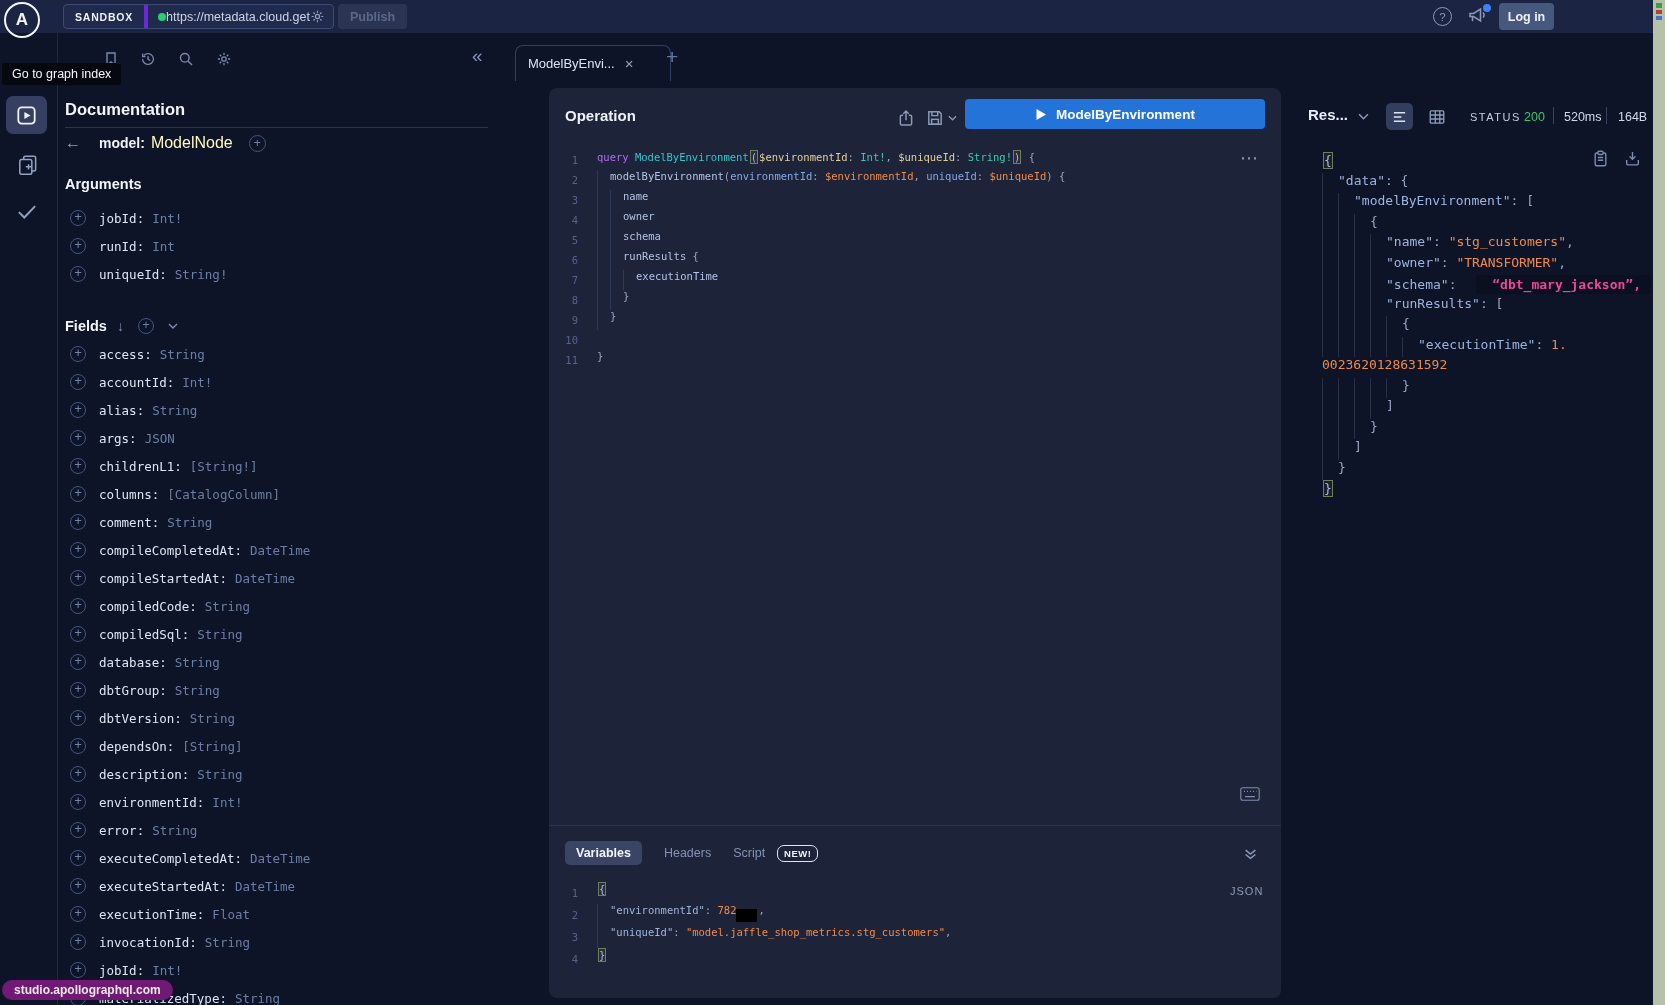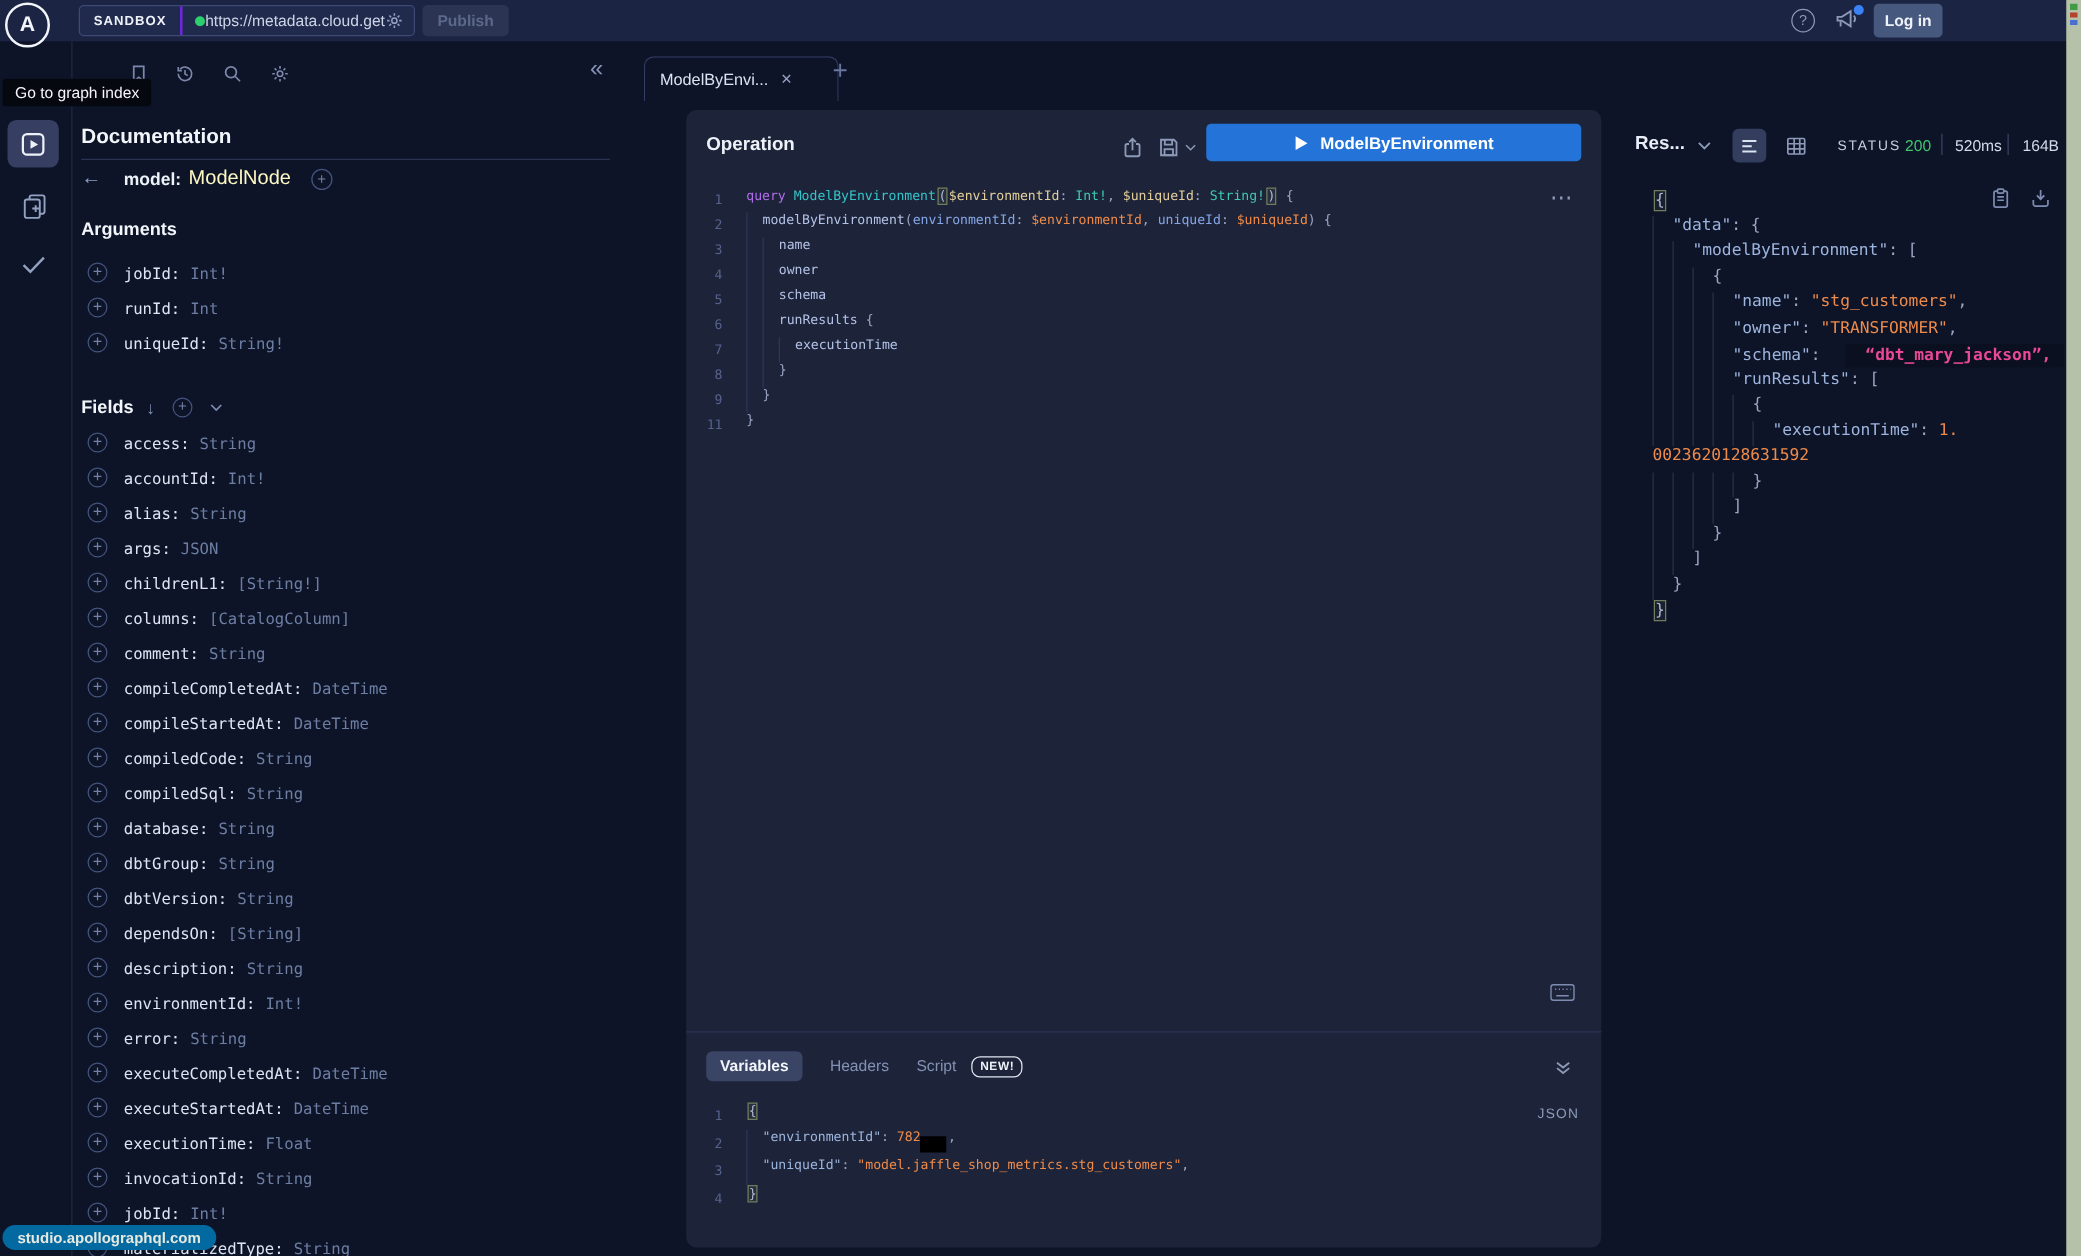--- a/index.html
+++ b/index.html
@@ -13,21 +13,21 @@
   svg { display:block; }
 
   
   .topbar { position:absolute; left:0; top:0; width:1665px; height:33px; background:#1c2444; }
   .logo { position:absolute; left:4px; top:2px; width:36px; height:36px; border:2.5px solid #f2f5fa;
           border-radius:50%; display:flex; align-items:center; justify-content:center;
           font-weight:bold; font-size:17px; color:#f2f5fa; z-index:40; background:transparent; }
   .sandbox-box { position:absolute; left:63px; top:4px; height:25px; display:flex; align-items:center;
           border:1px solid #3d4a75; border-radius:4px; background:#202a4d; }
   .sandbox-label { padding:0 11px; font-size:10.5px; font-weight:bold; letter-spacing:.8px; color:#edf1f8;
-          border-right:2px solid #6d28d9; height:100%; display:flex; align-items:center; }
+          border-right:4px solid #6d28d9; height:100%; display:flex; align-items:center; }
   .url-dot { width:8px; height:8px; border-radius:50%; background:#2bcf6e; margin-left:10px; flex:none; }
   .url-text { margin:0 0; font-size:12.5px; color:#ccd5e6; white-space:nowrap; overflow:hidden; max-width:152px; }
   .publish-btn { position:absolute; left:338px; top:4px; width:69px; height:25px; background:#2b3453;
           border-radius:4px; color:#5b6889; font-weight:bold; font-size:12.5px;
           display:flex; align-items:center; justify-content:center; }
   .q-icon { position:absolute; left:1433px; top:7px; width:19px; height:19px; border:1.5px solid #8c9ab8;
           border-radius:50%; color:#8c9ab8; font-size:11.5px; display:flex; align-items:center; justify-content:center; }
   .mega-wrap { position:absolute; left:1466px; top:5px; width:24px; height:22px; color:#8c9ab8; }
   .mega-dot { position:absolute; right:-1px; top:-1px; width:8px; height:8px; border-radius:50%; background:#3b82f6; }
   .login-btn { position:absolute; left:1499px; top:3px; width:55px; height:27px; background:#47587e; border-radius:4px;
@@ -116,21 +116,21 @@
   .view-pill { position:absolute; left:1386px; top:103px; width:27px; height:27px; background:#333d5e; border-radius:5px;
           display:flex; align-items:center; justify-content:center; color:#dbe3f0; }
   .table-icon { position:absolute; left:1428px; top:108px; color:#8c9ab8; }
   .status-label { position:absolute; left:1470px; top:111px; font-size:11px; letter-spacing:1.5px; color:#c6cfe0; }
   .status-code { position:absolute; left:1524px; top:110px; font-size:12.5px; color:#42c46e; }
   .hsep { position:absolute; top:107px; width:1px; height:17px; background:#394263; }
   .meta-text { position:absolute; top:110px; font-size:12.5px; color:#d3dae8; }
   .resp-actions { position:absolute; left:1592px; top:150px; display:flex; gap:15px; color:#7d8cb0; }
 
   
-  .status-pill { position:absolute; left:2px; top:980px; background:#0369a1; border-radius:10px; padding:3px 12px;
+  .status-pill { position:absolute; left:2px; top:980px; background:#701a75; border-radius:10px; padding:3px 12px;
           font-size:12px; font-weight:bold; color:#e7e9e0; z-index:70; }
   .edge-strip { position:absolute; left:1653px; top:0; width:12px; height:1005px; background:#b5c1a8; z-index:80; }
   .edge-mark { position:absolute; }
 </style>
 </head>
 <body>
 
 <div id="app">
 
   <div class="topbar">
@@ -431,20 +431,24 @@
       </div>
       <div class="cl">
         <span class="ln">8</span>
         <span class="lc"><span class="tk-ind"></span><span class="tk-ind"></span><span class="tk-punct">}</span></span>
       </div>
       <div class="cl">
         <span class="ln">9</span>
         <span class="lc"><span class="tk-ind"></span><span class="tk-punct">}</span></span>
       </div>
       <div class="cl">
+        <span class="ln">10</span>
+        <span class="lc"></span>
+      </div>
+      <div class="cl">
         <span class="ln">11</span>
         <span class="lc"><span class="tk-punct">}</span></span>
       </div>
     </div>
 
   <div class="kb-icon">
     <svg width="20" height="14" viewBox="0 0 20 14" fill="none" stroke="currentColor" stroke-width="1.1">
       <rect x=".8" y=".8" width="18.4" height="12.4" rx="2"></rect>
       <path d="M4 4.4h1M7 4.4h1M10 4.4h1M13 4.4h1M16 4.4h0.5M5 9.6h10"></path>
     </svg>

